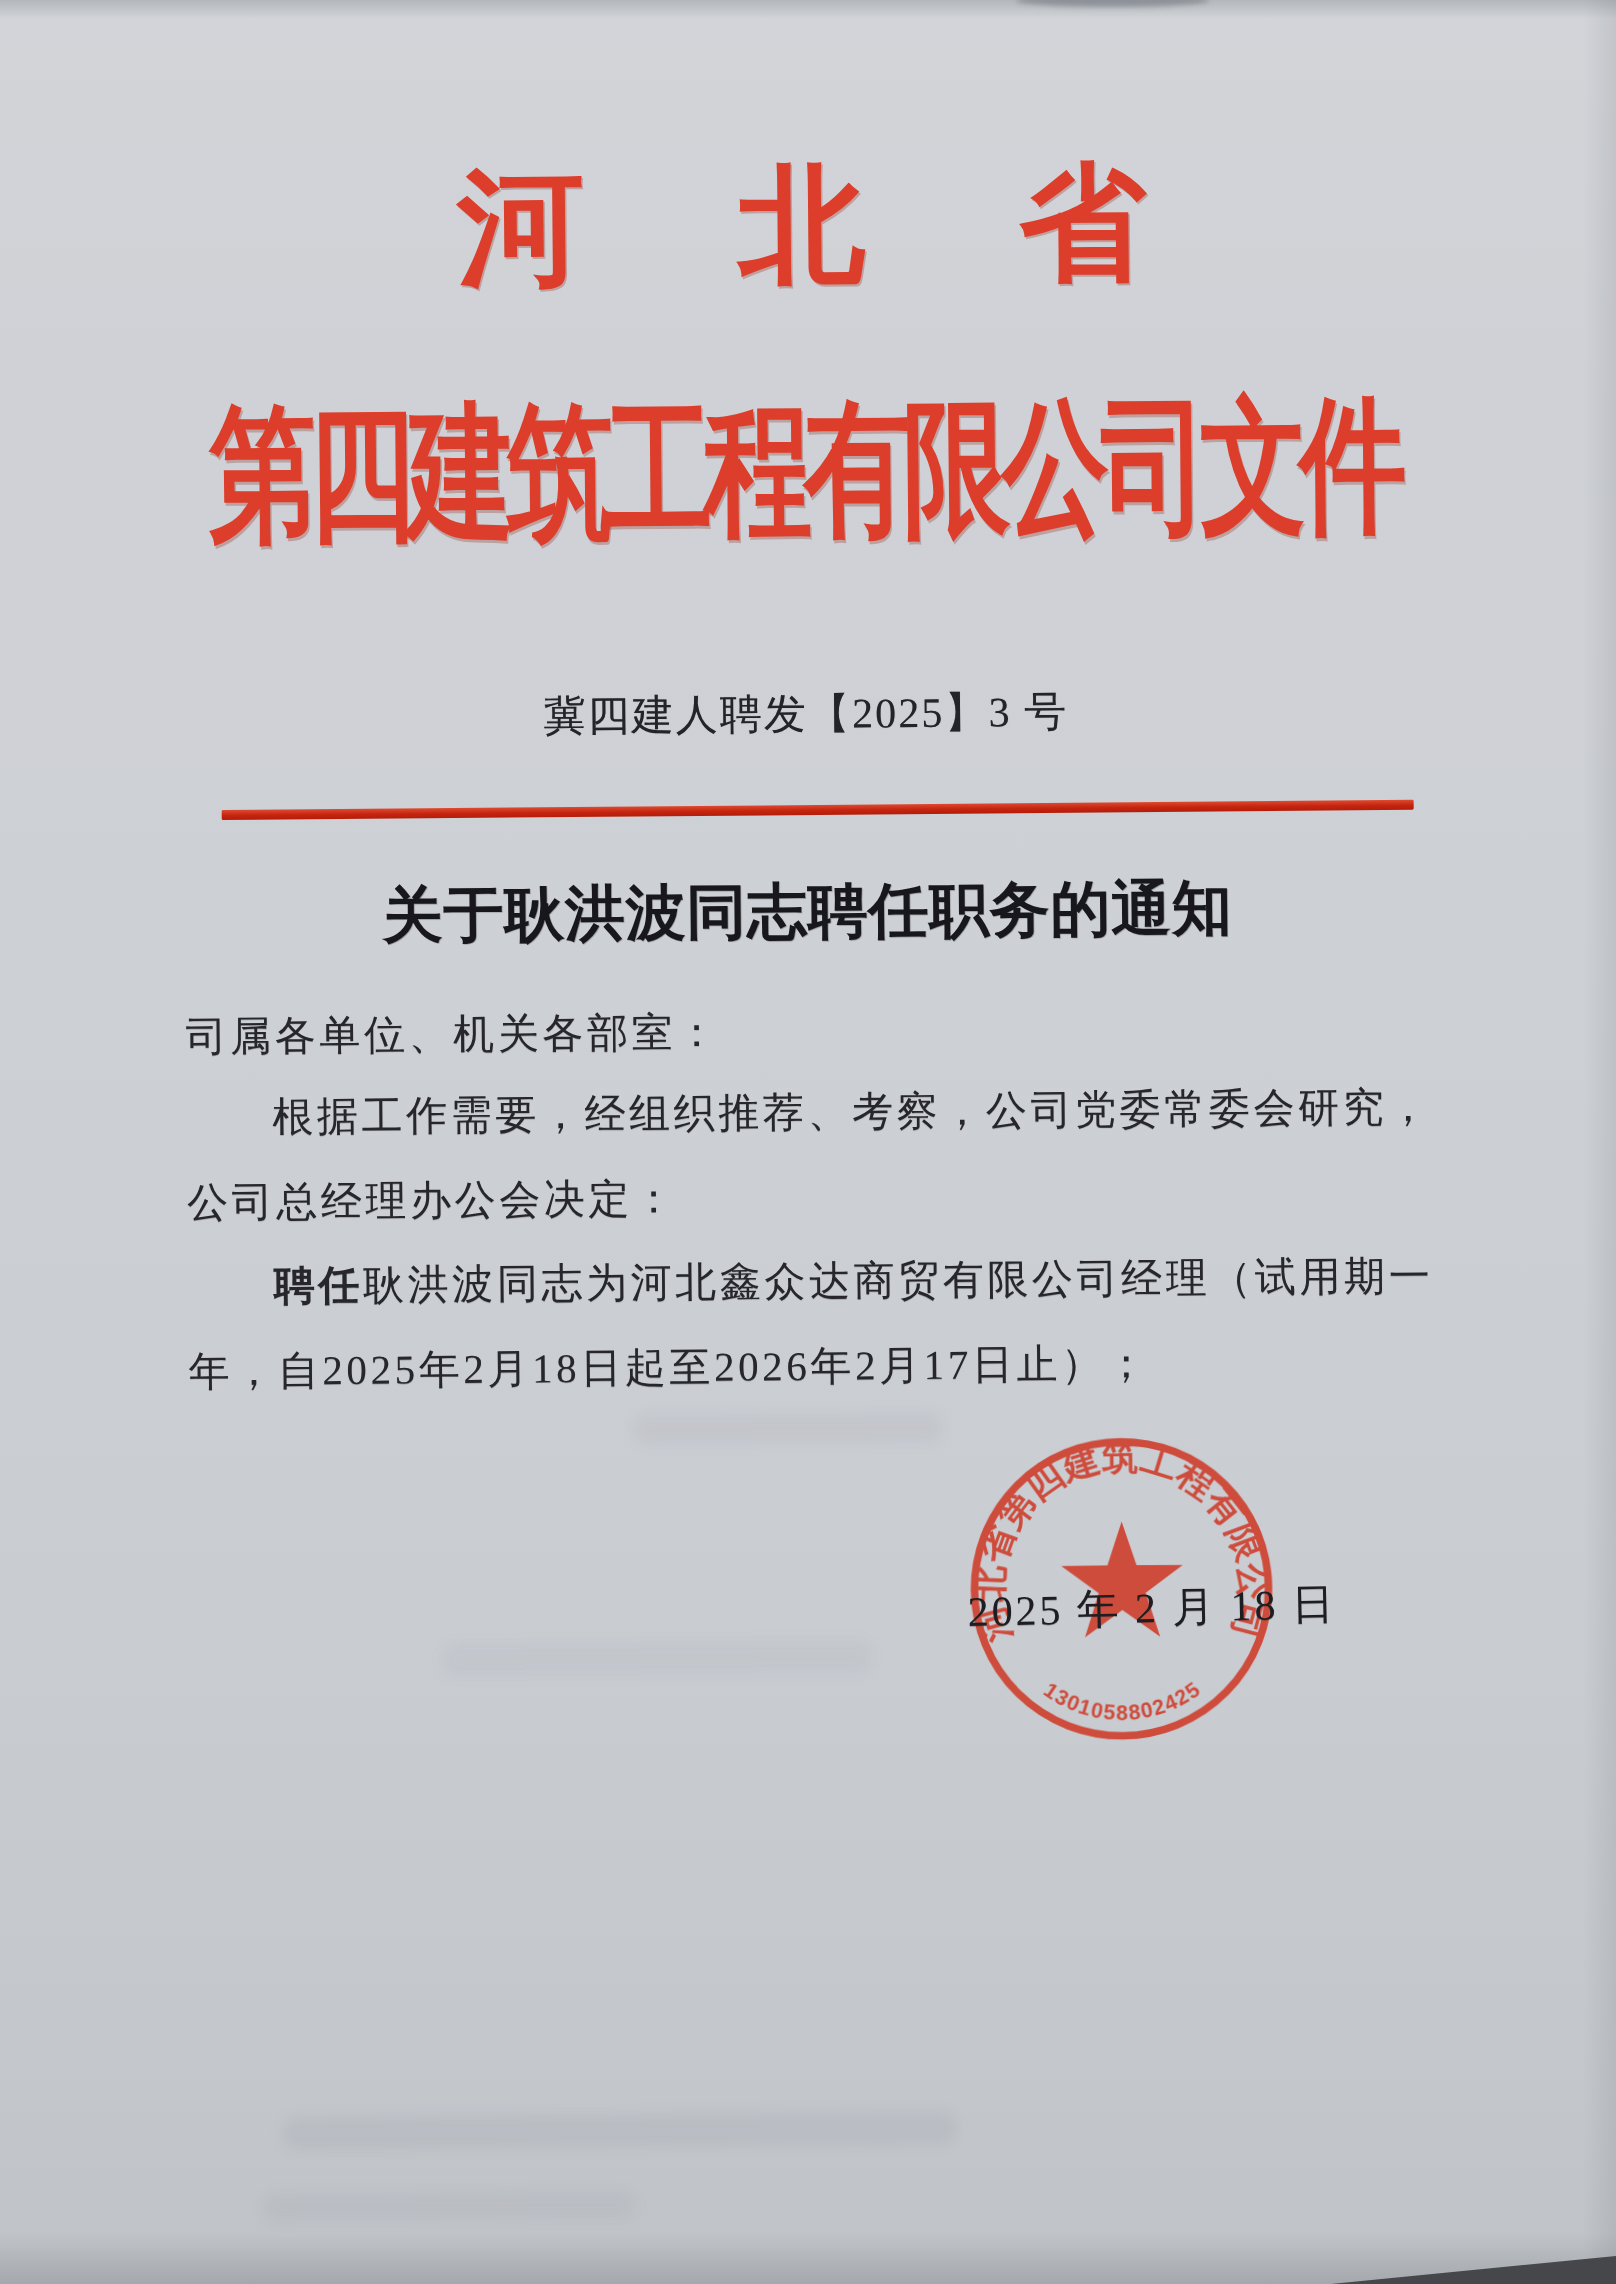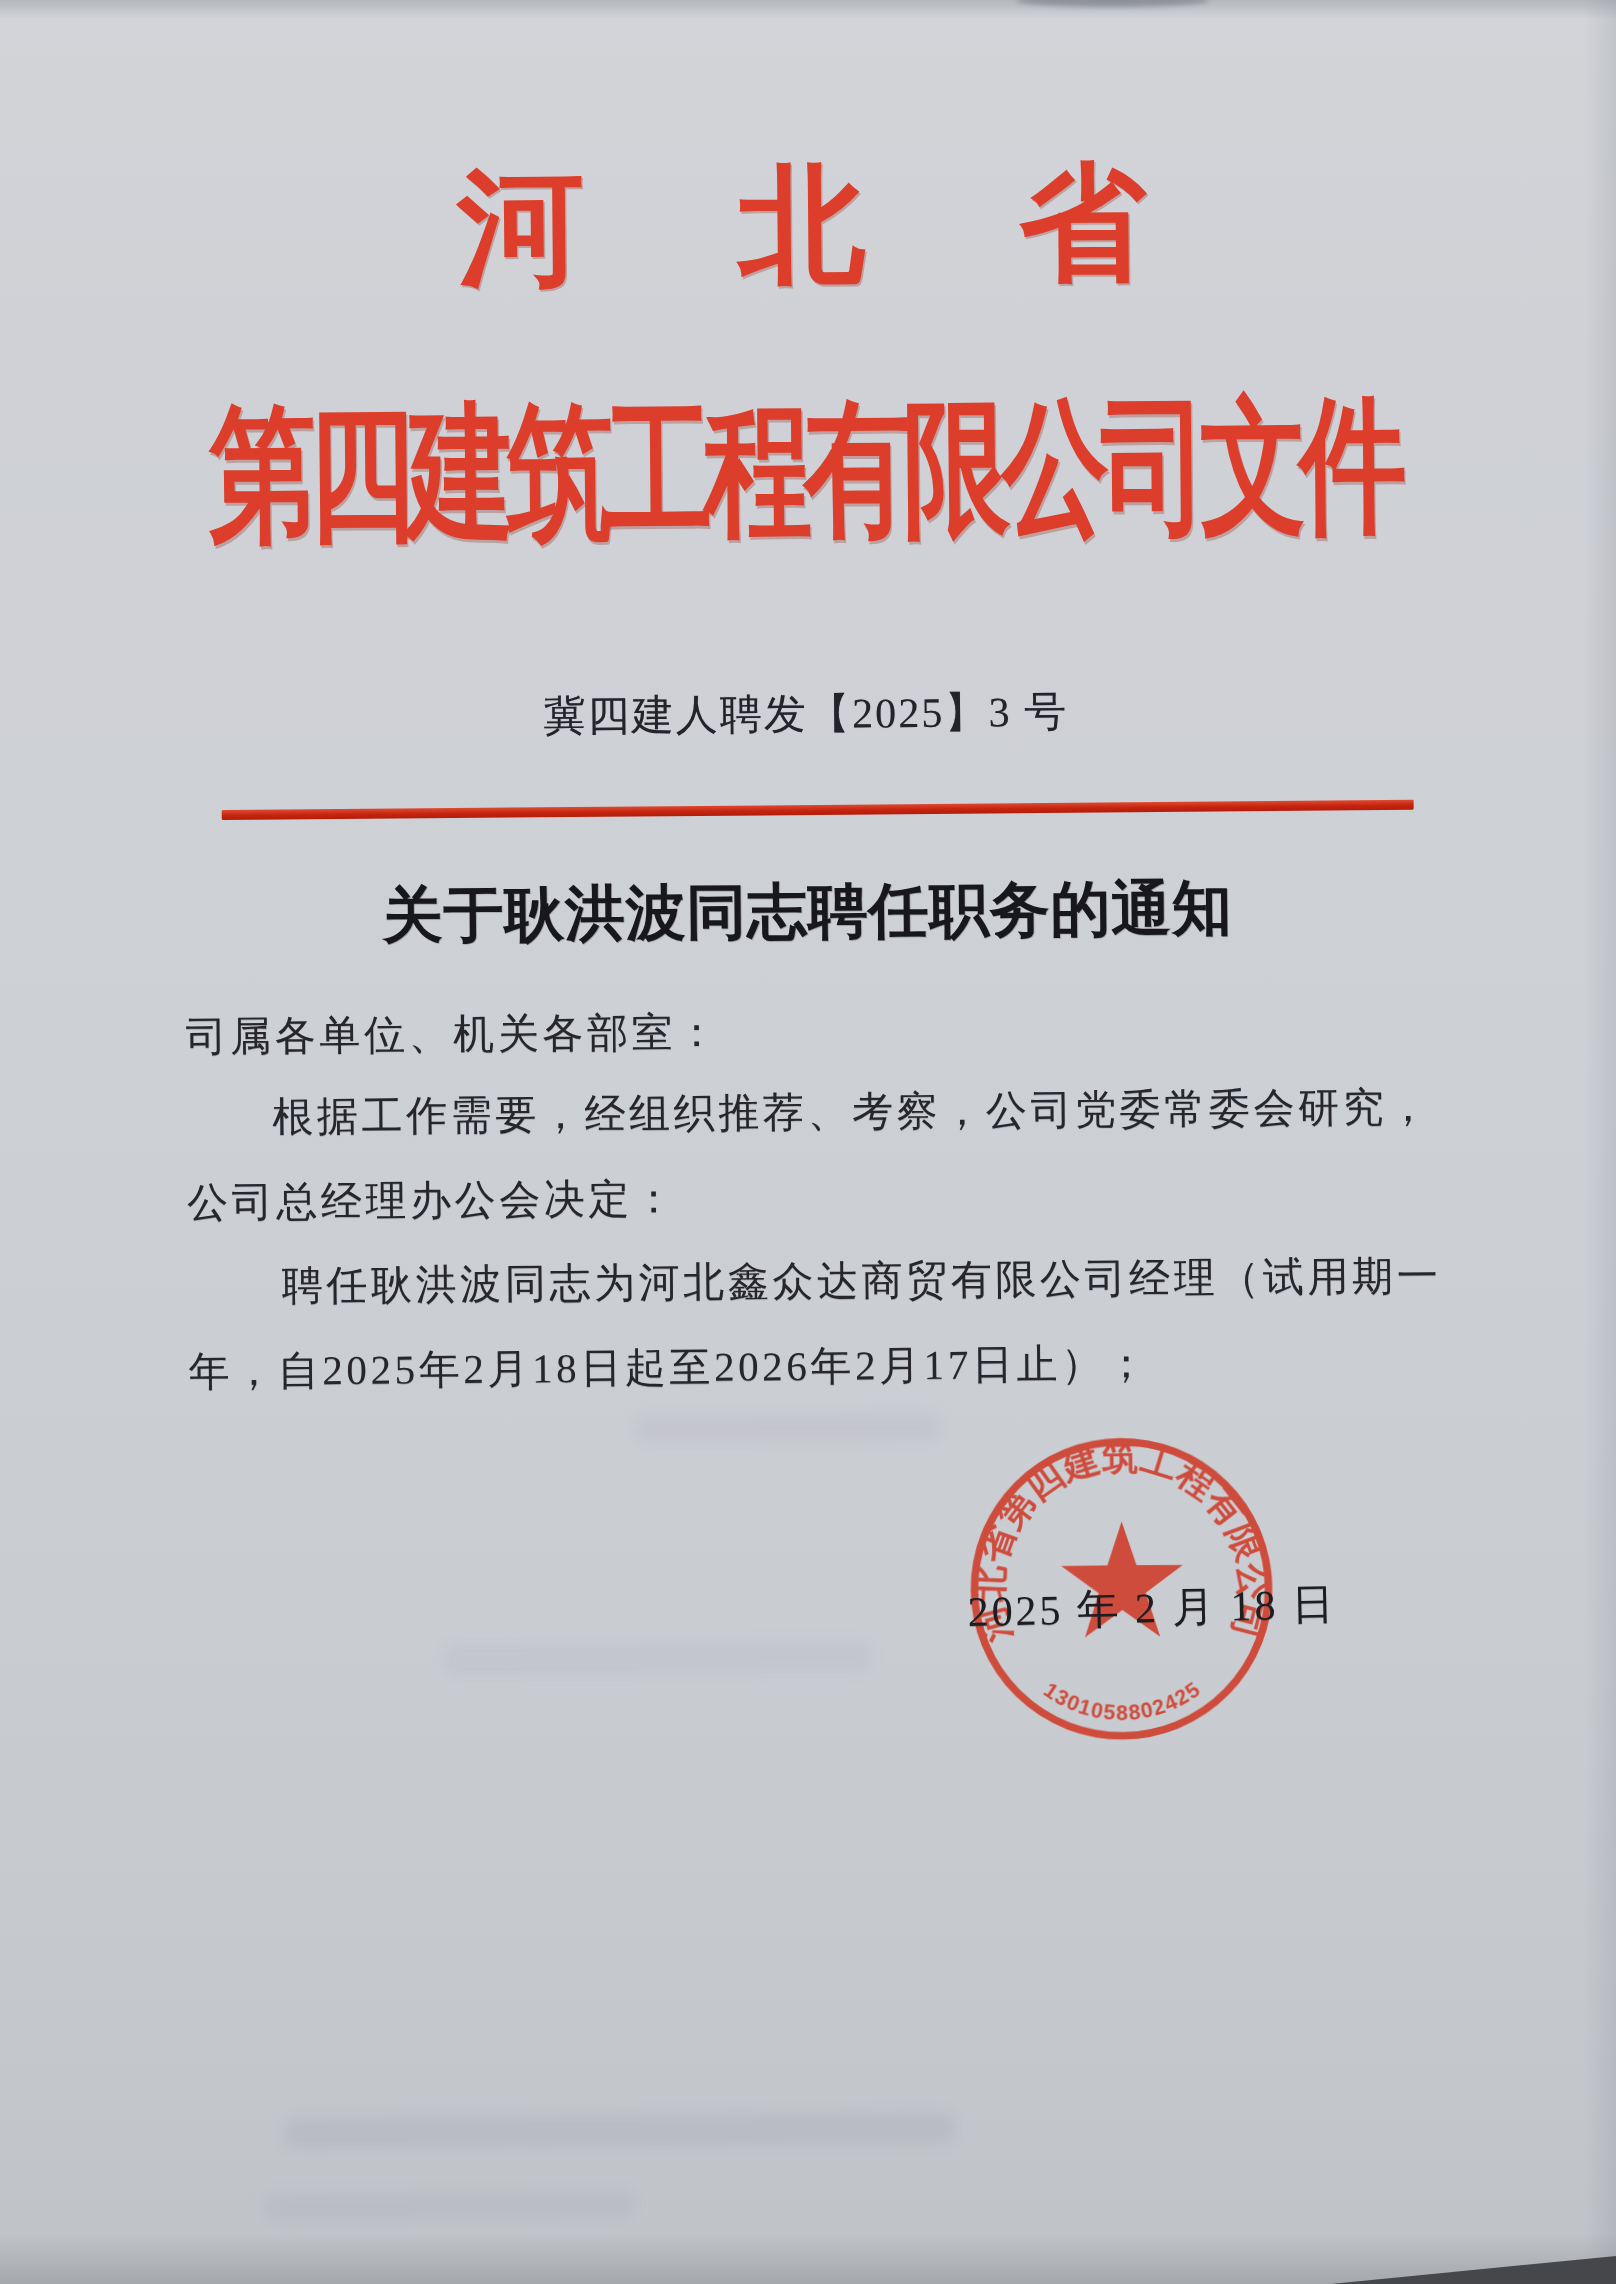--- a/index.html
+++ b/index.html
@@ -38,21 +38,21 @@
   .redline{position:absolute;left:223px;top:805px;width:1192px;height:10px;
     background:linear-gradient(180deg,#de4a30 0%,#c5240f 55%,#b31d09 100%);
     border-radius:1.4px;}
   .doctitle{position:absolute;left:0;right:0;top:872px;text-align:center;
     font-size:60px;font-weight:700;color:#17171c;letter-spacing:0.7px;white-space:nowrap;
     text-shadow:0.7px 0.7px 0.7px rgba(25,25,30,.35);}
   .bodyline{position:absolute;left:185px;width:1260px;font-size:41px;color:#26262c;
     letter-spacing:3.6px;line-height:1;white-space:nowrap;
     text-shadow:0 0.7px 0.7px rgba(30,30,35,.3);}
   .indent{text-indent:86px;}
-  .hei{font-family:"Liberation Sans","DejaVu Sans",sans-serif;font-weight:400;margin-left:8px;}
+  .hei{font-family:"Liberation Sans","DejaVu Sans",sans-serif;font-weight:700;}
   .dateline{position:absolute;left:962px;top:1583px;font-size:42px;color:#1d1d22;
     letter-spacing:2.9px;white-space:nowrap;transform:rotate(-0.75deg);
     text-shadow:0 0.7px 0.7px rgba(25,25,30,.35);}
   .stamp{position:absolute;left:958px;top:1432px;width:316px;height:319px;
     mix-blend-mode:multiply;opacity:.93;filter:blur(0.4px);}
   .smudge{position:absolute;border-radius:14.3px;filter:blur(6.4px);
     background:rgba(110,116,128,.10);}
   .s1{left:630px;top:1414px;width:308px;height:29px;background:rgba(110,116,128,.08);}
   .s2{left:437px;top:1641px;width:429px;height:31.5px;background:rgba(110,116,128,.06);}
   .s3{left:273px;top:2113px;width:673px;height:31.5px;}

